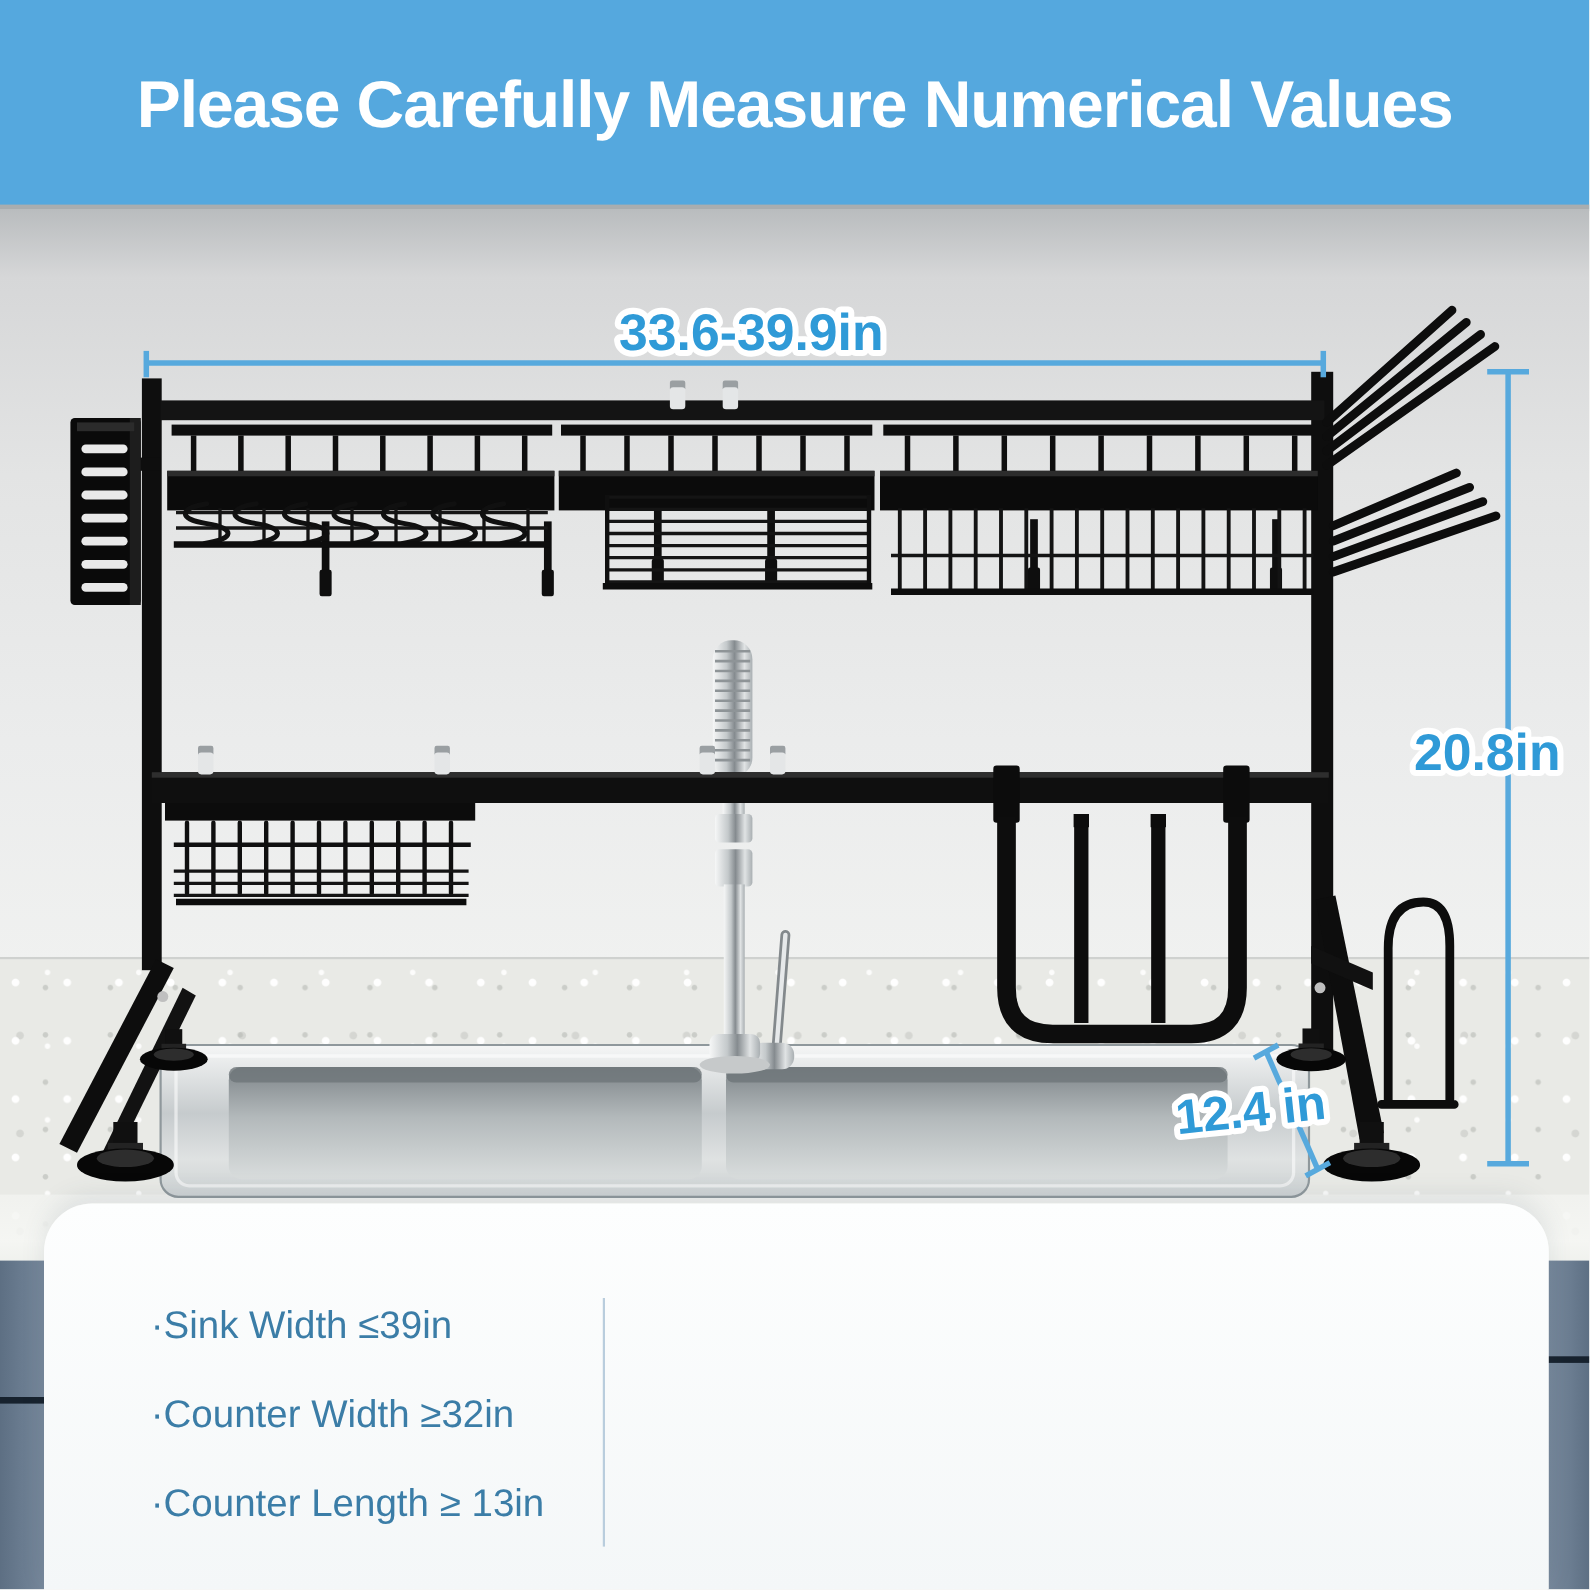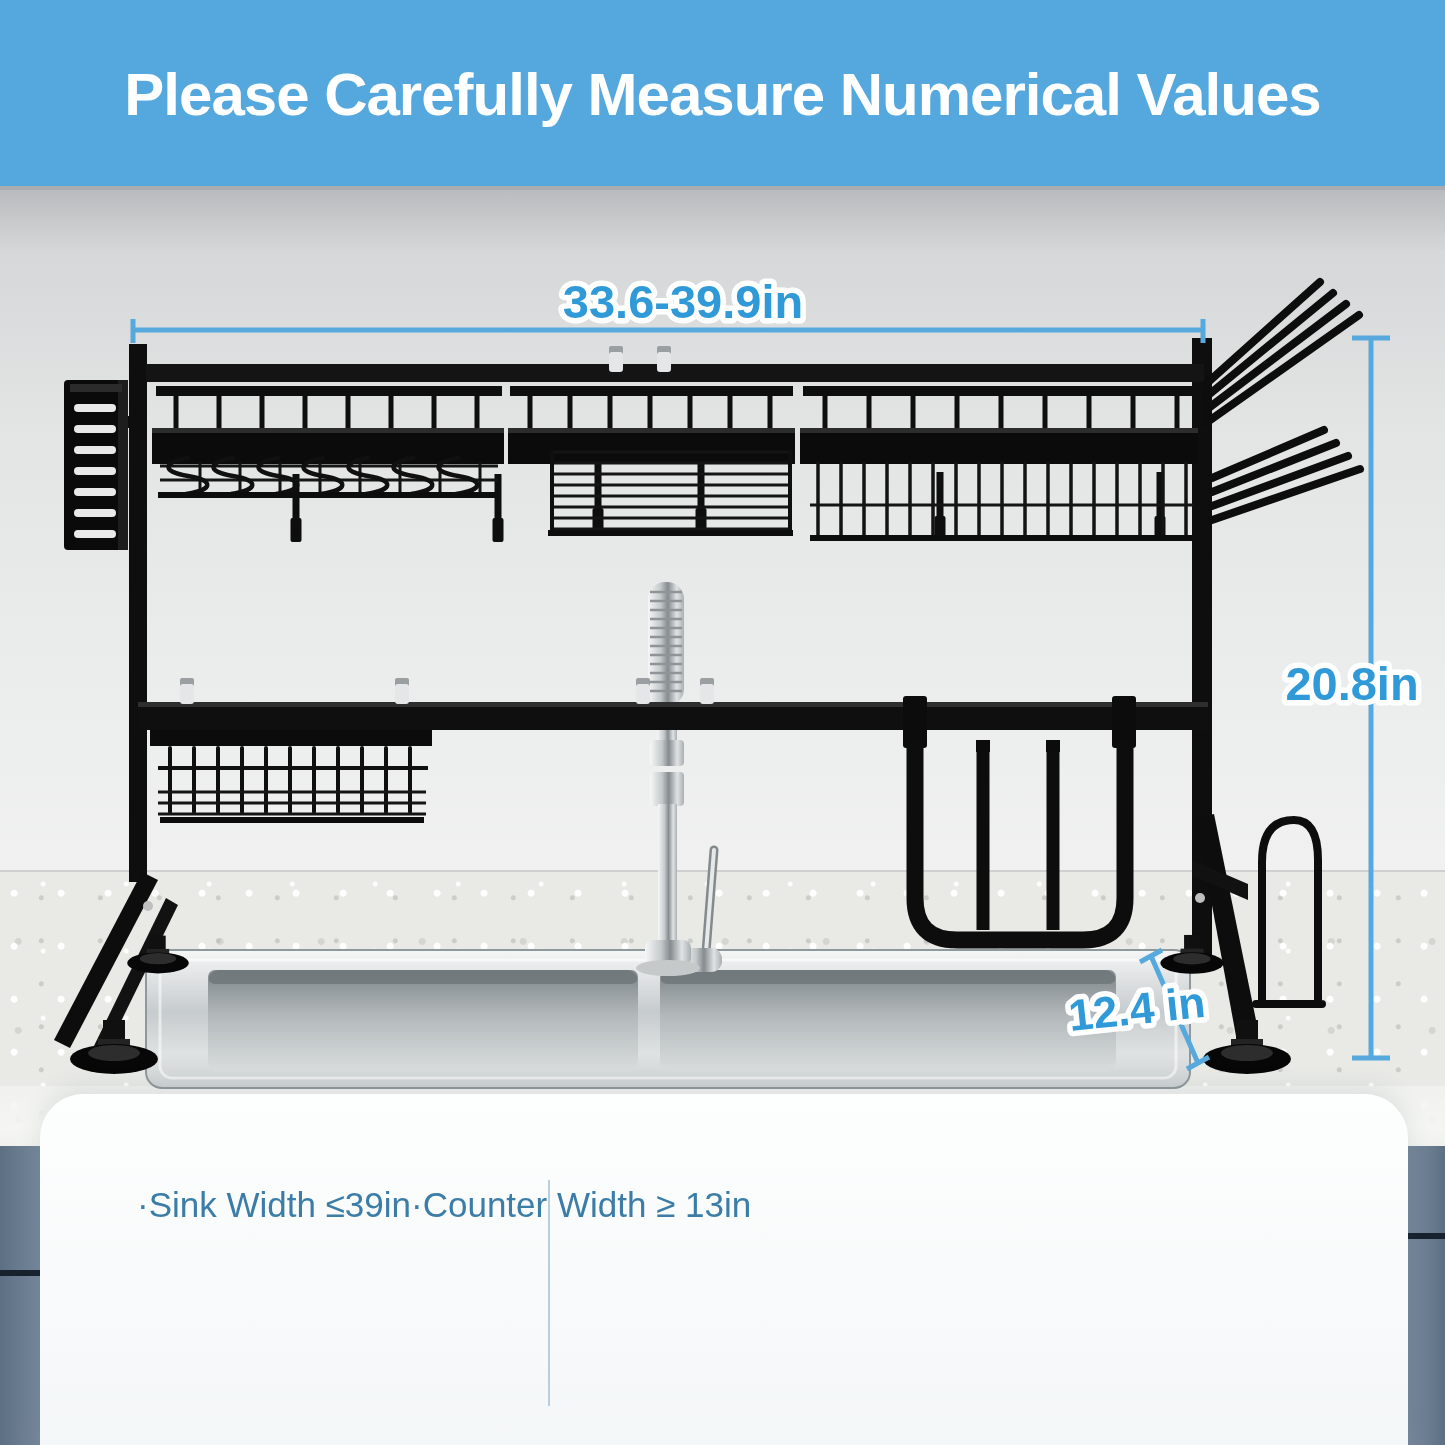--- a/index.html
+++ b/index.html
@@ -45,21 +45,21 @@
   .cabinet.left{left:0;top:1146px;height:299px;}
   .cabinet.right{left:1407px;top:1146px;width:38px;height:299px;background:linear-gradient(90deg,#77889b 0%,#6c7e92 50%,#5d6f83 100%);}
   .cab-seam{position:absolute;width:100%;height:6px;background:#17222e;}
   
   .card{
     position:absolute;left:40px;top:1094px;width:1368px;height:351px;
     background:linear-gradient(180deg,#fdfefe 0%,#f4f7f8 100%);
     border-radius:44px 44px 0 0;
     box-shadow:0 -8px 22px rgba(60,80,95,.10);
   }
-  .spec-col{position:absolute;top:82px;display:flex;}
+  .spec-col{position:absolute;top:82px;display:flex;flex-direction:column;gap:24px;}
   .spec-col.left{left:97px;}
   .spec-col.right{left:608px;}
   .spec-line{
     color:#3b7da7;font-size:35px;line-height:57px;white-space:nowrap;
   }
   .spec-divider{
     position:absolute;left:508px;top:86px;width:2px;height:226px;background:#b9cddd;
   }
   svg text{font-family:"Liberation Sans",sans-serif;}
 </style>
@@ -291,17 +291,18 @@
     <div class="cab-seam" style="top:124px"></div>
   </div>
   <div class="cabinet right">
     <div class="cab-seam" style="top:87px"></div>
   </div>
 
   <div class="card">
     <div class="spec-divider"></div>
     <div class="spec-col left">
       <div class="spec-line">·Sink Width ≤39in</div>
-      <div class="spec-line">·Counter Width ≥ 13in</div>
+      <div class="spec-line">·Counter Width ≥32in</div>
+      <div class="spec-line">·Counter Length ≥ 13in</div>
     </div>
   </div>
 
 </div>
 
 </body></html>

